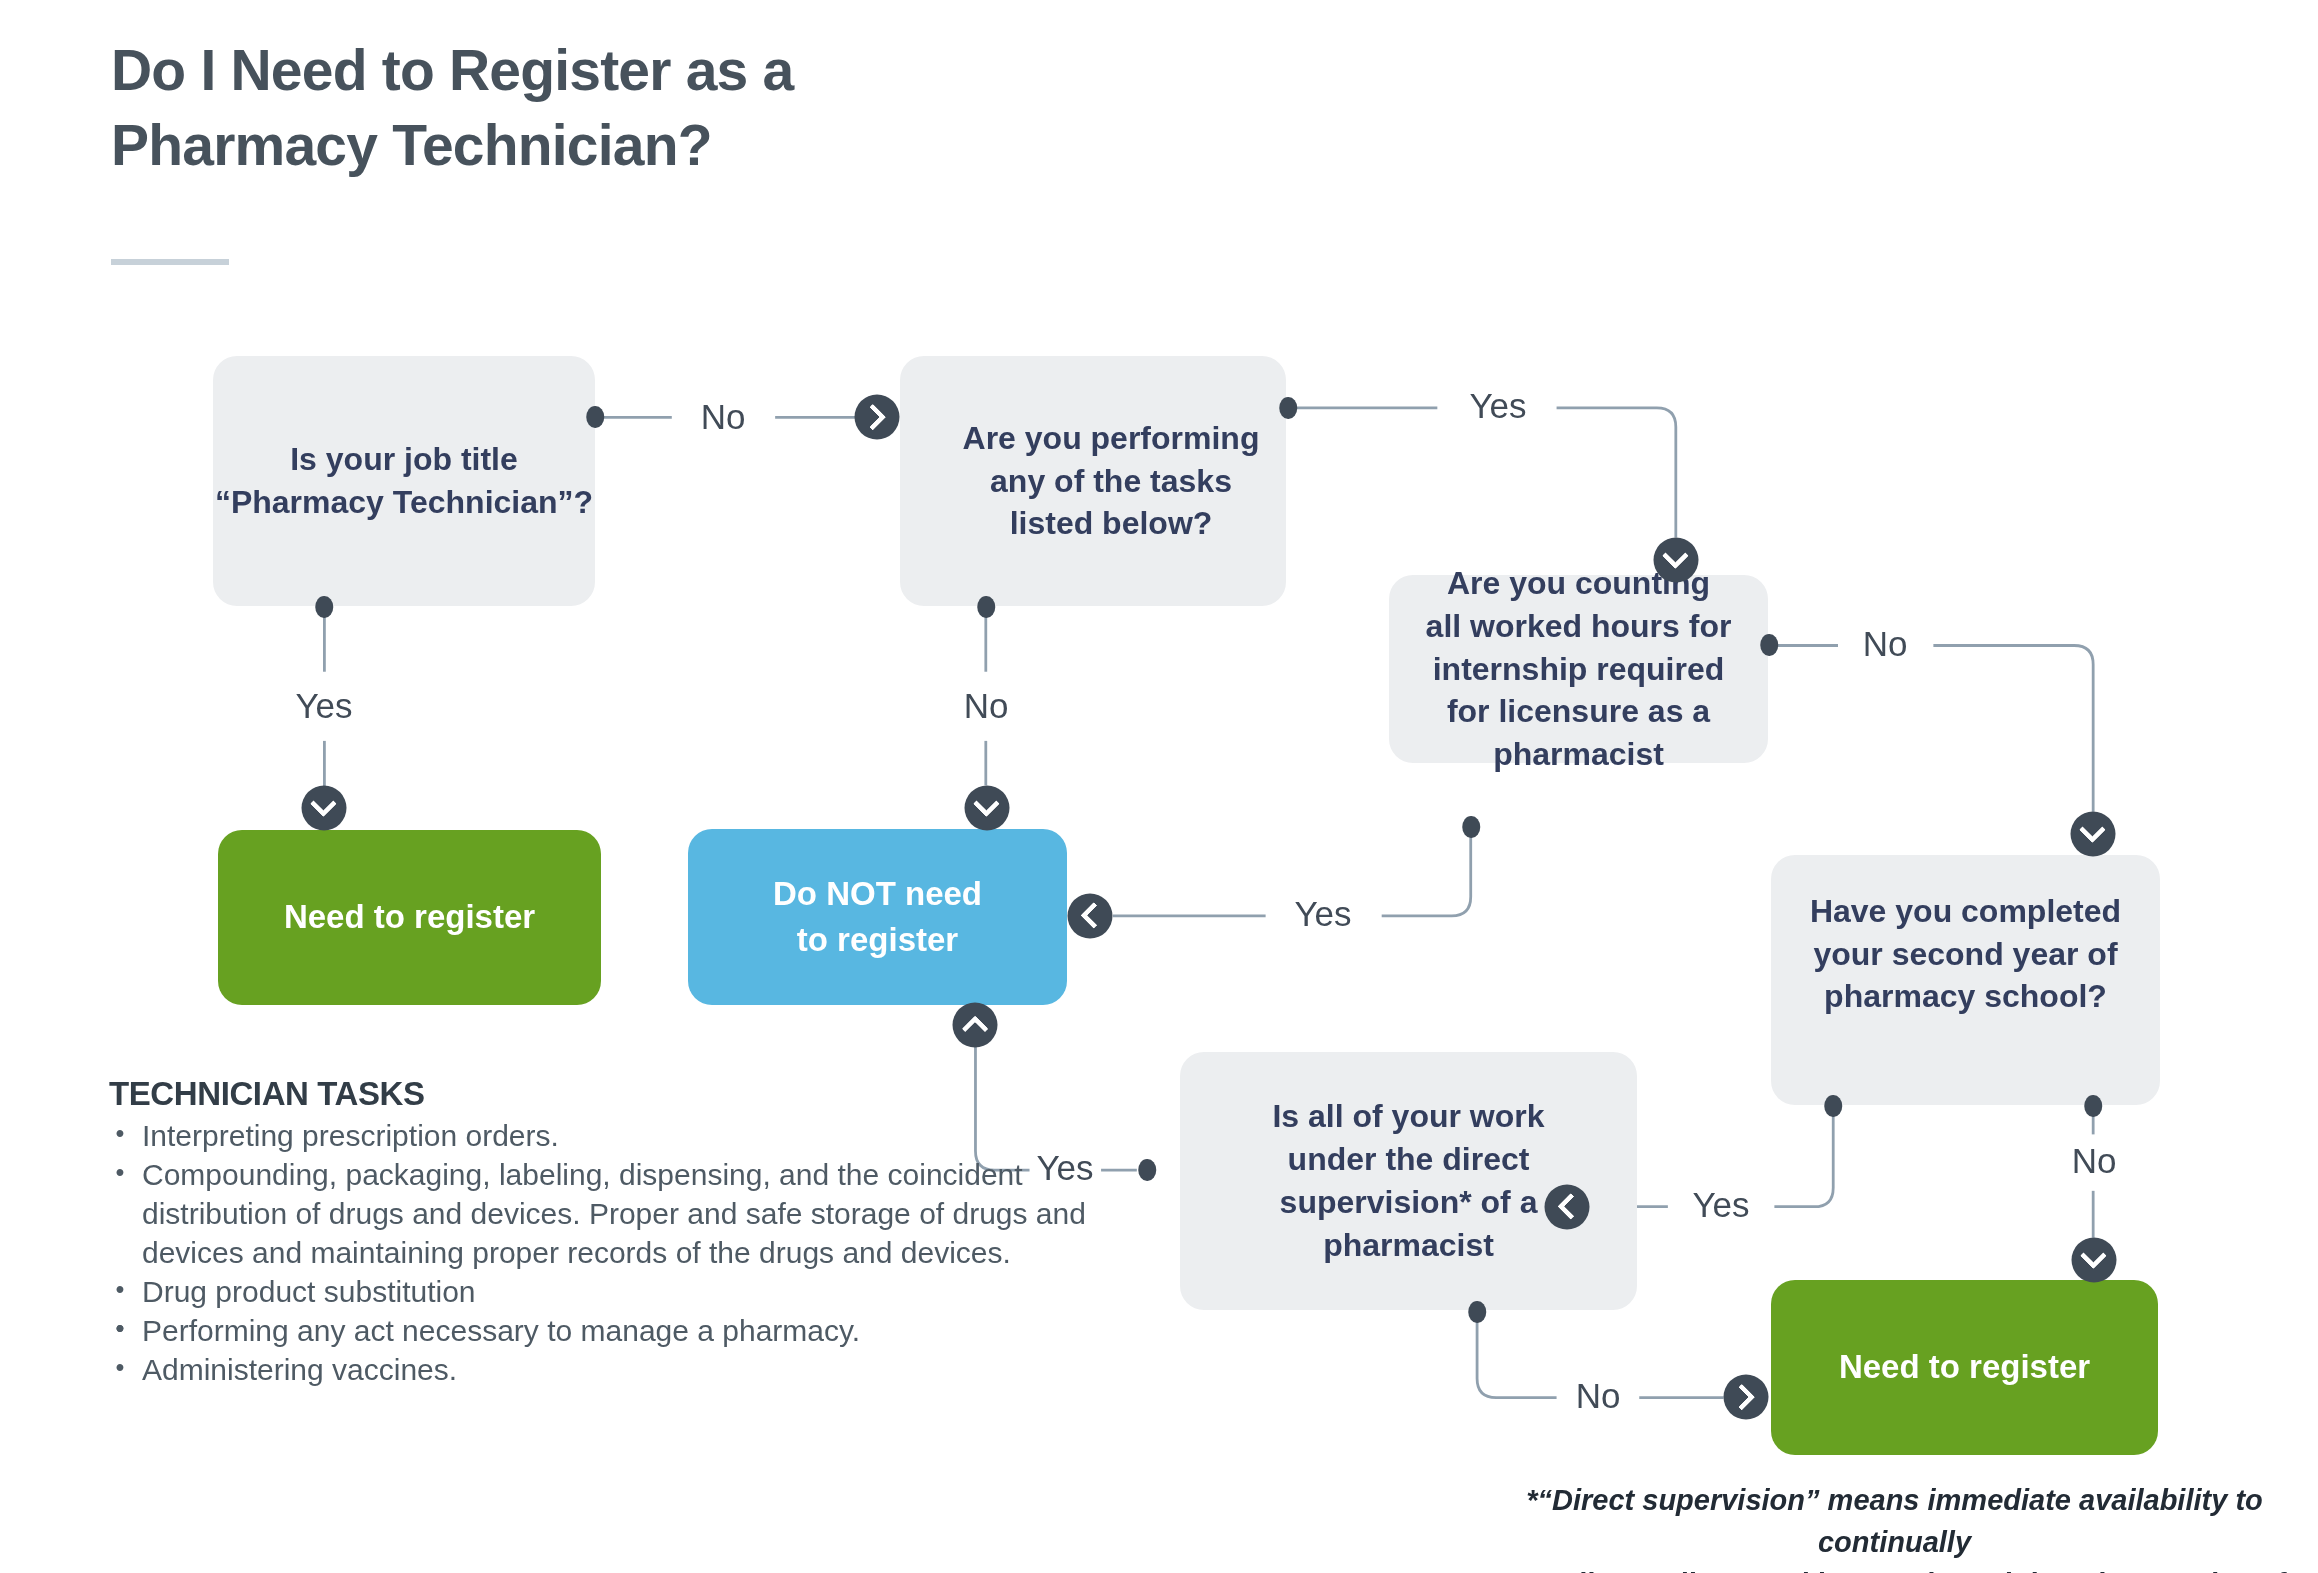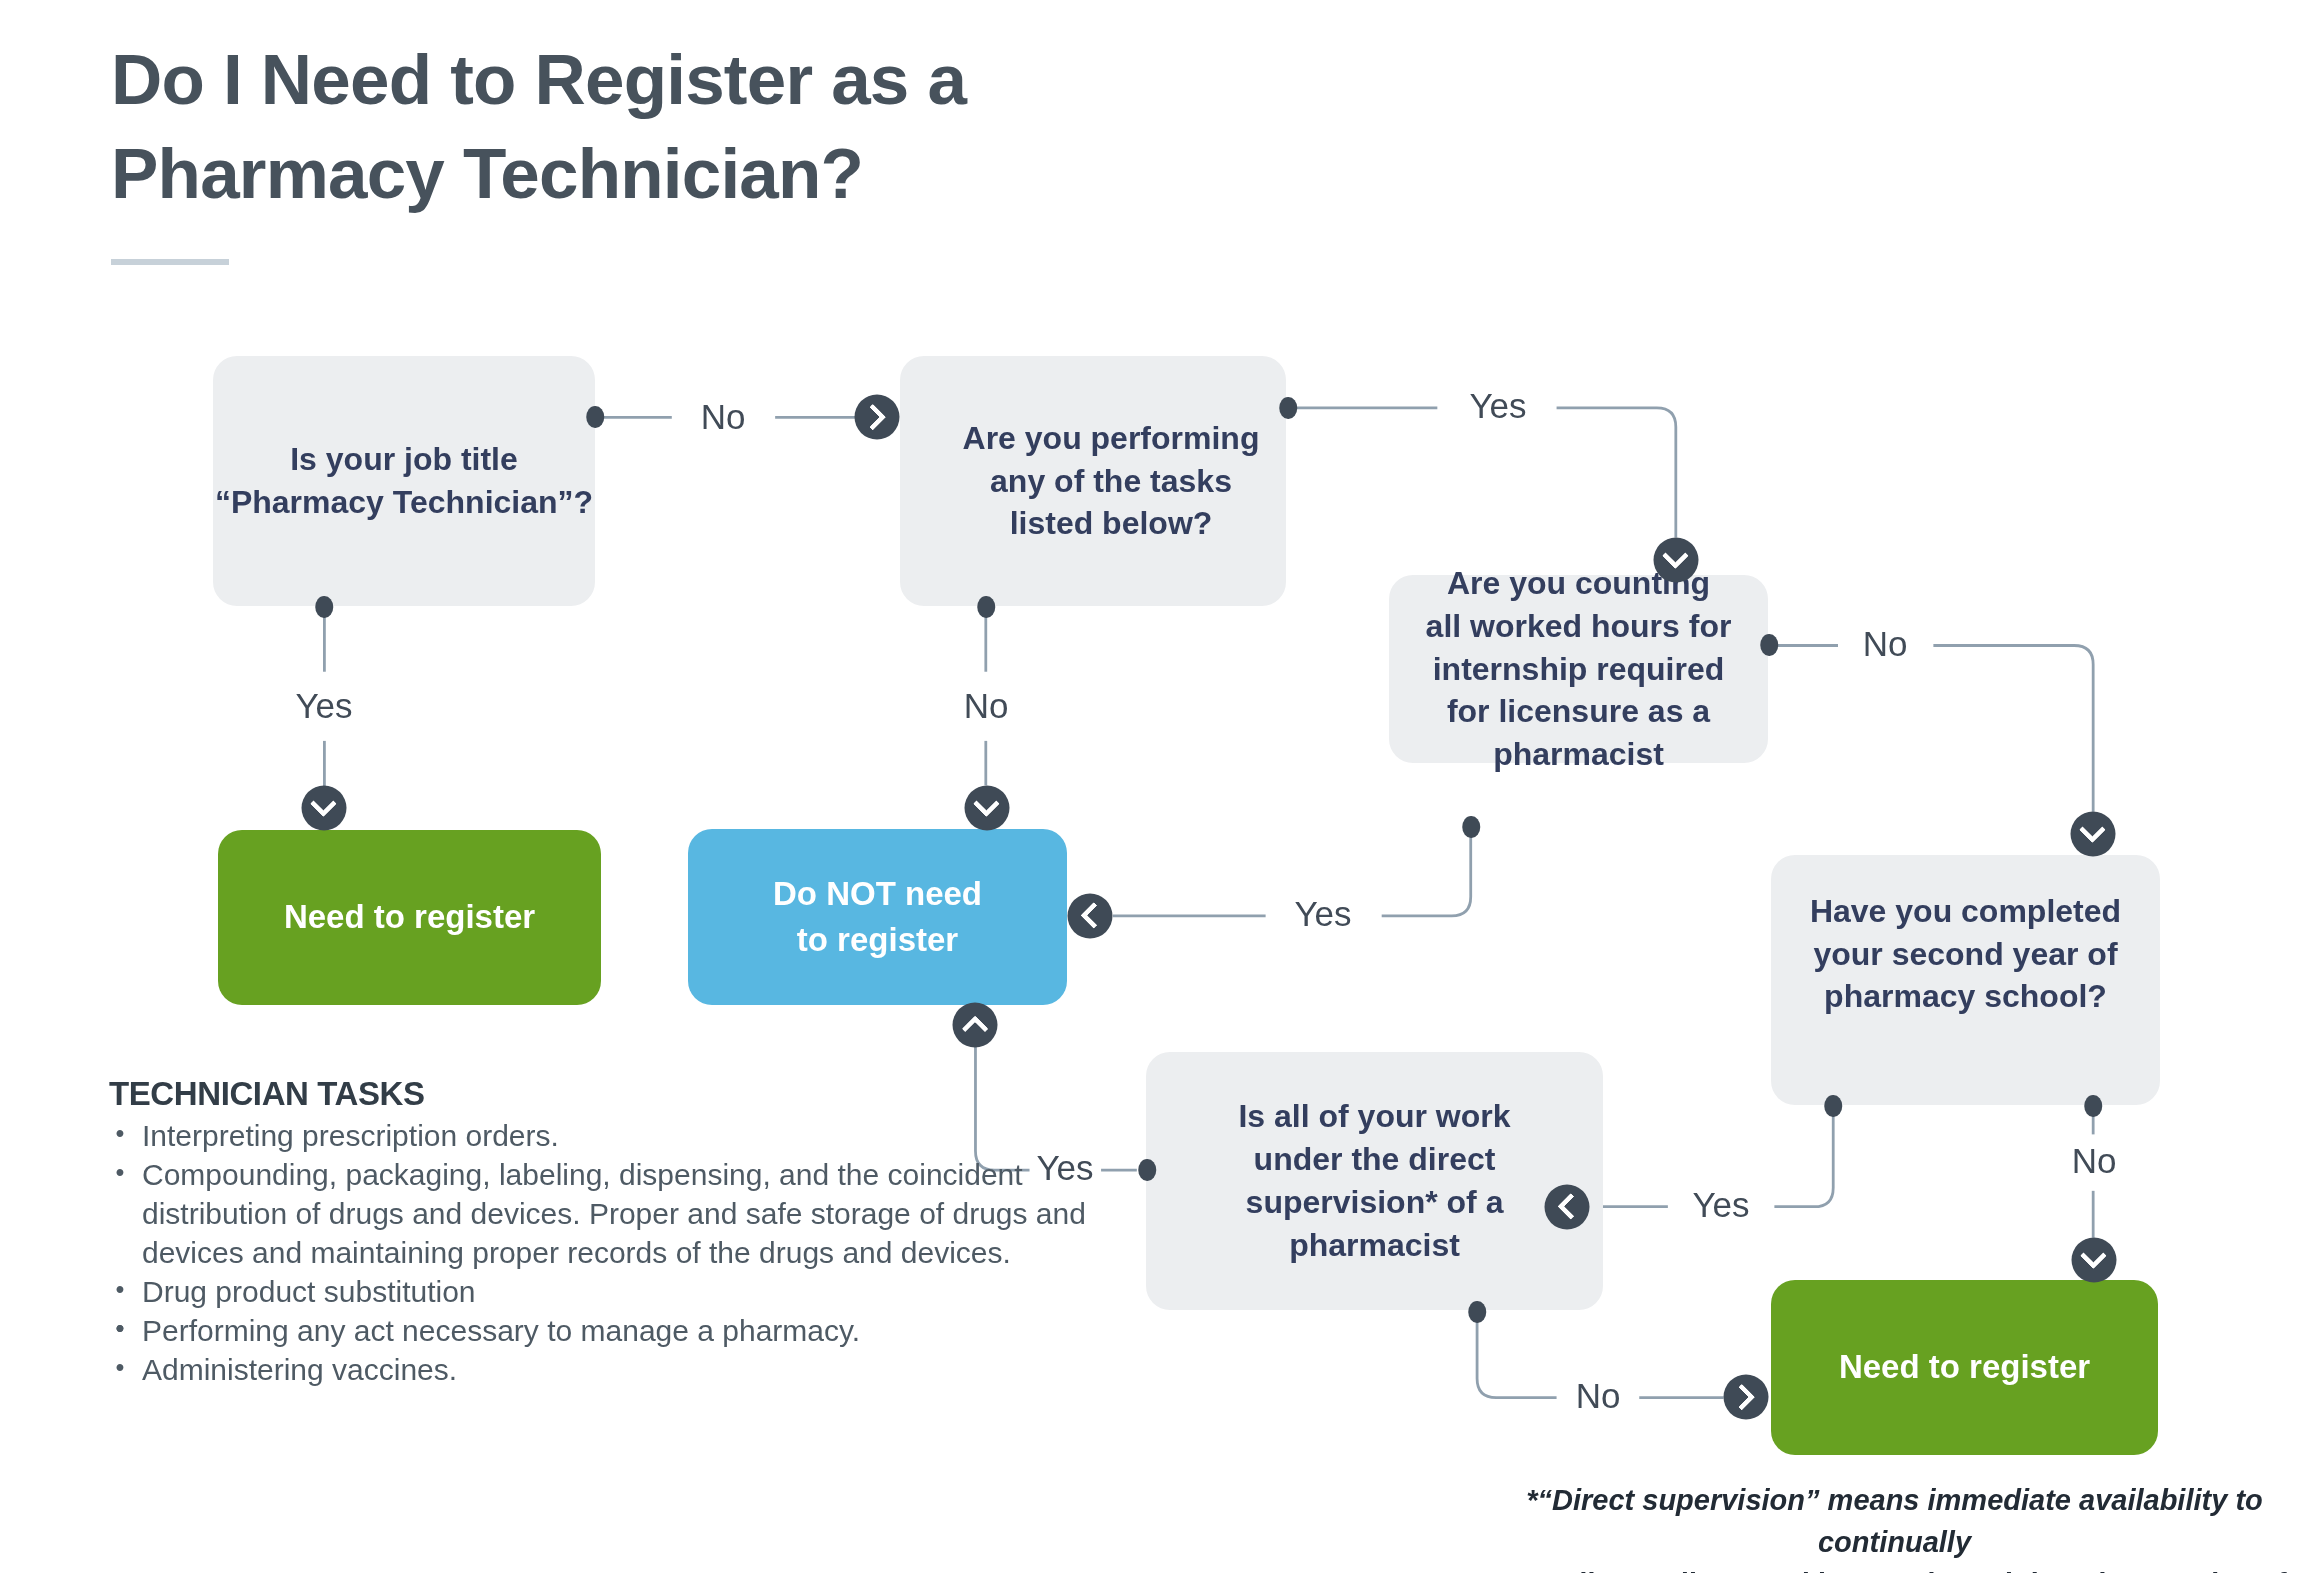--- a/index.html
+++ b/index.html
@@ -1,20 +1,20 @@
 <!DOCTYPE html>
 <html style="--c-result_green: #67a121; --c-result_blue: #58b7e1; --c-question_gray: #eceef0; --c-navy_text: #333e5e; --c-title_gray: #47525c; --c-rule_gray: #c7d1d9; --c-connector: #90a0ae; --c-connector_node: #3f4a56; --c-label_gray: #414b57; --c-tasks_heading: #323d47; --c-tasks_text: #4e5a64; --c-footnote: #222b35; --c-logo_gray: #808285; --c-logo_inner_gray: #737477; --c-logo_light_green: #6cb33f; --c-logo_dark_green: #1d5c49;font-size:12.7px"><head>
 <meta charset="utf-8">
 <style>
   html,body{margin:0;padding:0;background:#fff;}
   body{font-family:"Liberation Sans",sans-serif;}
   .canvas{position:relative;width:2319px;height:1574px;background:#fff;overflow:hidden;}
 
   
-  .page-title{position:absolute;left:111px;top:33px;margin:0;font-size:71px;line-height:1.32;
+  .page-title{position:absolute;left:111px;top:33px;margin:0;font-size:57px;line-height:1.32;
     font-weight:bold;color:var(--c-title_gray,#47525c);letter-spacing:-0.8px;white-space:pre-line;}
   .title-rule{position:absolute;left:111px;top:259px;width:118px;height:5.6px;
     background:var(--c-rule_gray,#c7d1d9);}
 
   
   .logo{position:absolute;left:1514px;top:29px;width:795px;height:207px;}
   .logo-shield{position:absolute;left:0;top:0;width:181px;height:200px;}
   .logo-text{position:absolute;left:213px;top:24px;margin:0;font-size:68px;line-height:1.24;
     font-weight:bold;color:var(--c-logo_gray,#808285);letter-spacing:-1.6px;white-space:pre-line;}
 
@@ -95,21 +95,21 @@
 any of the tasks
 listed below?</div>
   <div class="flowbox q" style="left:1389px;top:575px;width:379px;height:188px;">Are you counting
 all worked hours for
 internship required
 for licensure as a
 pharmacist</div>
   <div class="flowbox q pad-bottom" style="left:1771px;top:855px;width:389px;height:250px;">Have you completed
 your second year of
 pharmacy school?</div>
-  <div class="flowbox q" style="left:1146px;top:1052px;width:457px;height:258px;">Is all of your work
+  <div class="flowbox q" style="left:1180px;top:1052px;width:457px;height:258px;">Is all of your work
 under the direct
 supervision* of a
 pharmacist</div>
 
   <div class="flowbox green" style="left:218px;top:830px;width:383px;height:175px;">Need to register</div>
   <div class="flowbox blue" style="left:688px;top:829px;width:379px;height:176px;">Do NOT need
 to register</div>
   <div class="flowbox green" style="left:1771px;top:1280px;width:387px;height:175px;">Need to register</div>
 
   <div class="dot" style="left:595px;top:417px;"></div>

